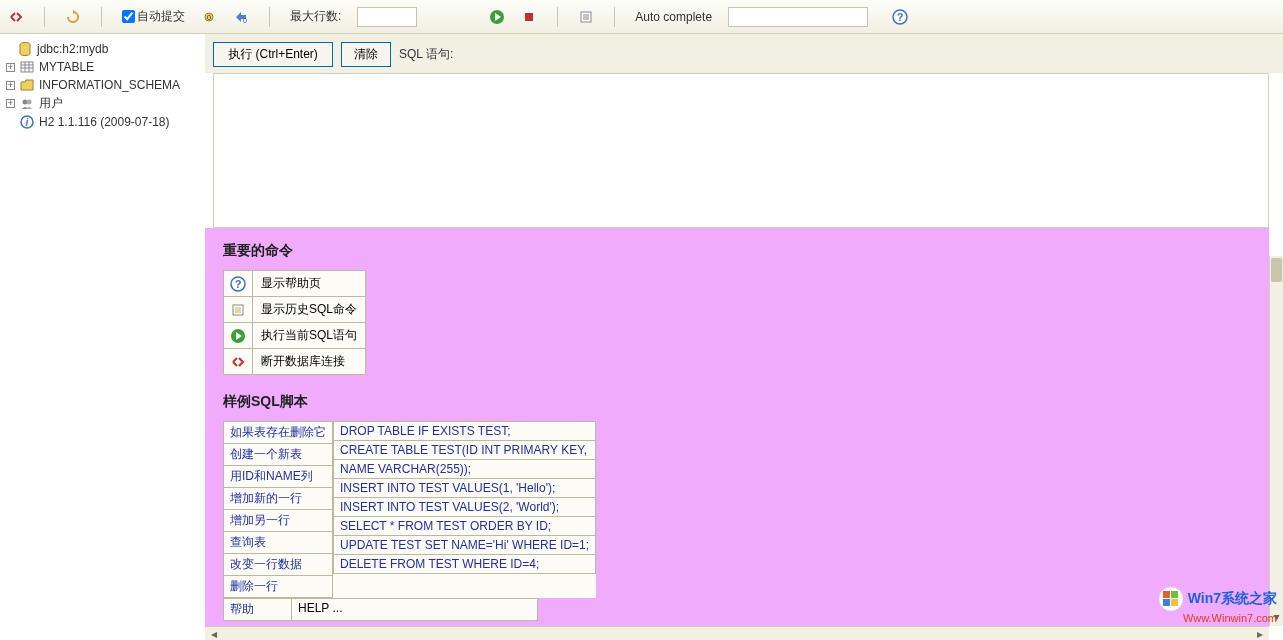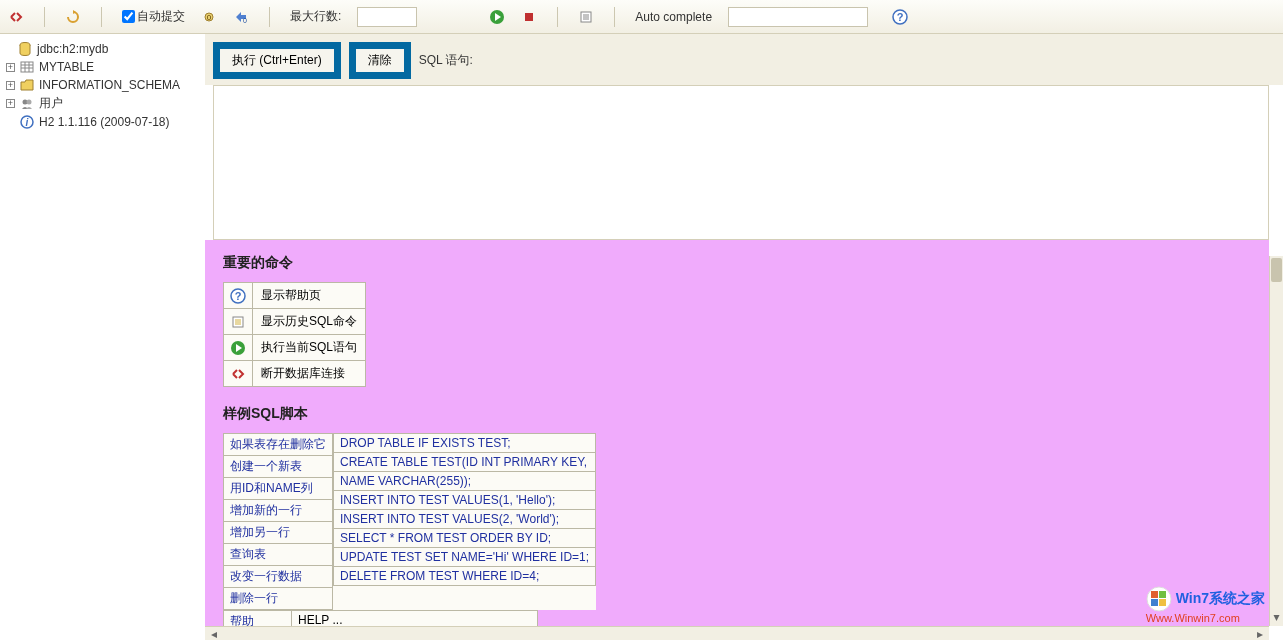--- a/index.html
+++ b/index.html
@@ -13,40 +13,40 @@
 .tb-input { height: 20px; width: 60px; border: 1px solid #c9c4ae; background: #fff; padding: 0 3px; }
 .tb-text-wide { width: 140px; }
 .content { display: flex; height: calc(100% - 34px); }
 .sidebar { width: 205px; background: #fff; padding: 6px 4px; overflow: auto; }
 .tree-item { display: flex; align-items: center; gap: 4px; padding: 1px 0; white-space: nowrap; color: #333; cursor: pointer; }
 .tree-item.child { padding-left: 2px; }
 .expand { width: 9px; height: 9px; border: 1px solid #888; font-size: 9px; line-height: 7px; text-align: center; color: #555; background: #fff; }
 .ico { width: 16px; height: 16px; display: inline-flex; align-items: center; justify-content: center; }
 .main { flex: 1; display: flex; flex-direction: column; position: relative; }
 .sql-bar { background: #f2efe3; padding: 8px 8px 6px 8px; display: flex; align-items: center; gap: 8px; border-right: 14px solid #f2efe3; }
-.btn { background: #f6f5ee; border: 7px solid #0369a1; padding: 3px 12px; font-size: 12px; cursor: pointer; font-family: inherit; }
+.btn { background: #f6f5ee; border: 1px solid #0369a1; padding: 3px 12px; font-size: 12px; cursor: pointer; font-family: inherit; }
 .sql-label { color: #333; }
 .sql-text { height: 155px; background: #fff; border: 1px solid #d4cfb8; margin: 0 14px 0 8px; }
 .results { flex: 1; background: #f0abfc; padding: 10px 18px; overflow: auto; position: relative; margin-right: 14px; }
 .vscroll { position: absolute; right: 0; top: 0; bottom: 14px; width: 14px; background: #f2efe3; border-left: 1px solid #d4cfb8; }
 .vscroll-thumb { position: absolute; left: 1px; right: 1px; top: 2px; height: 24px; background: #c9c4ae; border-radius: 2px; }
 .vscroll-down { position: absolute; bottom: 2px; left: 1px; right: 1px; height: 14px; display: flex; align-items: center; justify-content: center; color: #666; }
 .hscroll { position: absolute; left: 205px; right: 14px; bottom: 0; height: 14px; background: #f2efe3; border-top: 1px solid #d4cfb8; }
 .hscroll-left { position: absolute; left: 2px; top: 1px; bottom: 1px; width: 14px; display: flex; align-items: center; justify-content: center; color: #666; }
 .hscroll-right { position: absolute; right: 2px; top: 1px; bottom: 1px; width: 14px; display: flex; align-items: center; justify-content: center; color: #666; }
 h3 { font-size: 14px; font-weight: bold; margin: 4px 0 10px 0; color: #222; }
 .cmd-table { border-collapse: collapse; margin-bottom: 18px; }
 .cmd-table td { border: 1px solid #bbb8a5; padding: 4px 8px; background: #fcfbf6; vertical-align: middle; }
 .cmd-table td.ico-cell { width: 18px; text-align: center; padding: 4px 6px; }
 .link { color: #2030a0; cursor: pointer; }
 .sample-table { border-collapse: collapse; margin-bottom: 18px; }
 .sample-table td { border: 1px solid #bbb8a5; padding: 2px 6px; background: #fcfbf6; font-size: 12px; vertical-align: top; white-space: nowrap; }
 .sample-table td:first-child { color: #2030a0; }
 .indent { padding-left: 12px; }
-.watermark { position: absolute; right: 18px; bottom: 16px; text-align: left; }
+.watermark { position: absolute; right: 6px; bottom: 16px; text-align: right; }
 .wm-top { color: #2060e0; font-weight: bold; font-size: 14px; }
 .wm-bot { color: #e04020; font-size: 11px; }
 svg { display: block; }
 </style>
 </head>
 <body>
 
 <div class="toolbar">
   <span class="tb-icon">
     <svg width="16" height="16">

